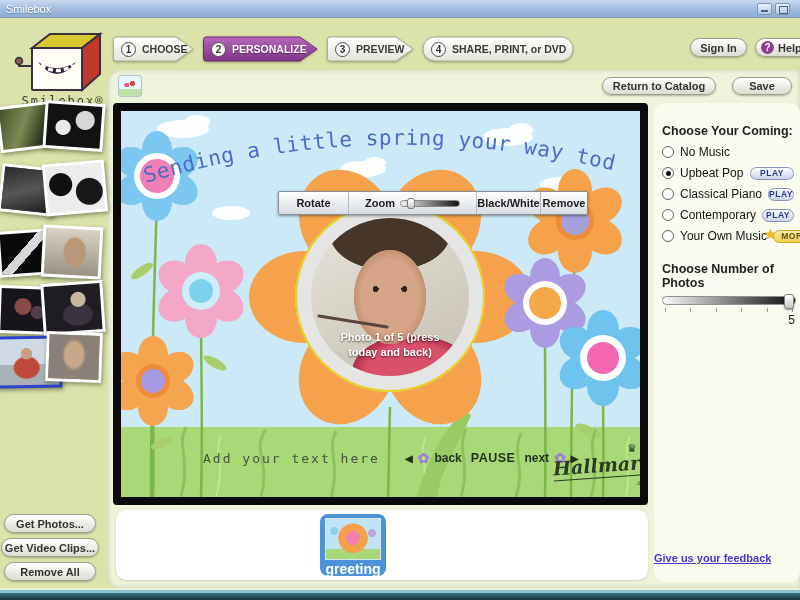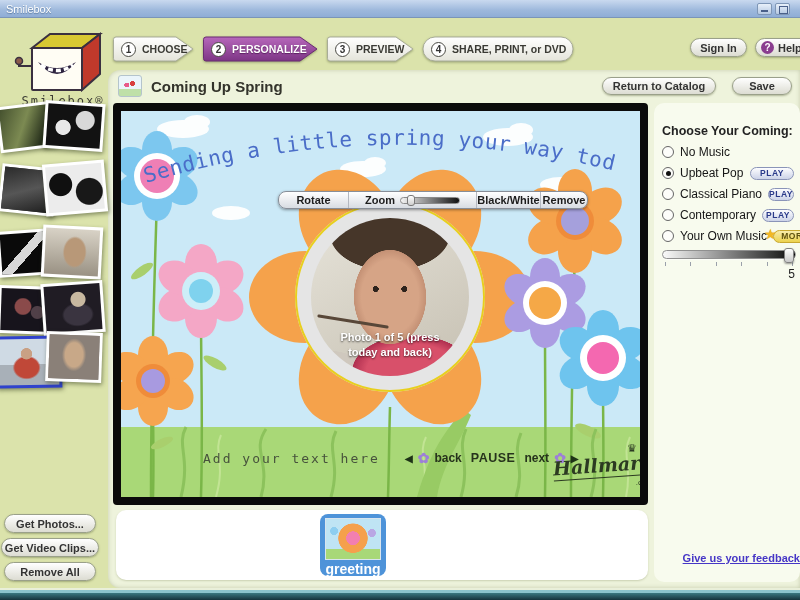--- a/index.html
+++ b/index.html
@@ -58,22 +58,22 @@
   .return-btn { width:114px; height:18px; border-radius:9px; margin-right:16px; }
   .save-btn { width:60px; height:18px; border-radius:9px; }
 
   
   .card { position:absolute; left:5px; top:33px; width:535px; height:402px;
     border:8px solid #0b0b0b; border-radius:4px; background:#cbe9f7; }
   .card-inner { position:relative; width:519px; height:386px; overflow:hidden; }
   .card-art { position:absolute; left:0; top:0; }
 
   
-  .ctoolbar { position:absolute; left:157px; top:80px; width:310px; height:18px;
-    background:linear-gradient(#ffffff,#d8dce2); border:1px solid #888e98; border-radius:8px;
+  .ctoolbar { position:absolute; left:157px; top:80px; width:310px; height:24px;
+    background:linear-gradient(#ffffff,#d8dce2); border:1px solid #888e98; border-radius:2px;
     display:flex; align-items:center; box-shadow:0 1px 3px rgba(0,0,0,.4); font-size:11px; font-weight:bold; color:#1c1c1c; }
   .tcell { height:100%; display:flex; align-items:center; justify-content:center; gap:5px; border-right:1px solid #b4b8c0; }
   .tcell:last-child { border-right:none; }
   .tc-rotate { width:70px; } .tc-zoom { width:128px; } .tc-bw { width:64px; } .tc-remove { flex:1; }
   .ztrack { position:relative; width:60px; height:7px; border-radius:4px; border:1px solid #8a8a8a;
     background:linear-gradient(90deg,#f4f4f4,#111); }
   .zthumb { position:absolute; left:6px; top:-3px; width:8px; height:11px; background:linear-gradient(#fff,#cfcfcf);
     border:1px solid #7a7a7a; border-radius:3px; }
 
   
@@ -125,21 +125,21 @@
   .star { position:absolute; left:-9px; top:-4px; font-size:14px; color:#f2b824; text-shadow:0 0 1px #c89010; }
   .count-label { display:block; margin-top:18px; }
   .slider-box { margin-top:6px; width:134px; }
   .ctrack { position:relative; width:134px; height:9px; border-radius:5px; border:1px solid #909090;
     background:linear-gradient(90deg,#fafafa,#0c0c0c); box-shadow:0 1px 1px rgba(255,255,255,.7); }
   .cthumb { position:absolute; left:121px; top:-3.5px; width:10px; height:15px;
     background:linear-gradient(#fff,#c8c8c8); border:1px solid #808080; border-radius:3px; box-shadow:0 1px 2px rgba(0,0,0,.4); }
   .ticks { display:flex; justify-content:space-between; width:128px; margin:3px auto 0; }
   .ticks span { width:1px; height:4px; background:#9aa0aa; }
   .count-value { text-align:right; font-size:12px; color:#222; padding-right:1px; margin-top:1px; }
-  .feedback { position:absolute; left:0; bottom:16px; width:100%; text-align:right; }
+  .feedback { position:absolute; left:0; bottom:16px; width:100%; text-align:left; }
   .feedback a { font-size:11px; font-weight:bold; color:#4636c6; }
 
   
   .tray { position:absolute; left:8px; top:440px; width:532px; height:70px; background:#fff; border-radius:10px;
     box-shadow:0 1px 2px rgba(120,130,80,.3); }
   .greeting-tab { position:absolute; left:204px; top:4px; width:66px; height:62px; background:#4e93d9; border-radius:8px; }
   .greeting-thumb { margin:4px auto 0; width:56px; height:42px; border:1px solid #d8e4ee; background:
       radial-gradient(circle 7px at 50% 48%, #f27fb0 96%, transparent),
       radial-gradient(circle 15px at 50% 48%, #f5a04c 96%, transparent),
       radial-gradient(circle 4px at 15% 30%, #8ecef0 96%, transparent),
@@ -270,21 +270,20 @@
   <div class="pillbtn signin">Sign In</div>
   <div class="pillbtn help">
     <span class="help-q">?</span>
     <span>Help</span>
   </div>
 
   <div class="main-panel">
 
     <div class="content-header">
       <div class="hdr-icon"></div>
-      <span class="page-title">Coming Up Spring</span>
       <div class="hdr-spacer"></div>
       <div class="pillbtn return-btn">Return to Catalog</div>
       <div class="pillbtn save-btn">Save</div>
     </div>
 
     <div class="card">
       <div class="card-inner">
         <svg class="card-art" width="519" height="386" viewBox="0 0 519 386">
           <rect width="519" height="386" fill="#cbe9f7"></rect>
 
@@ -493,20 +492,21 @@
       </div>
       <div class="music-row">
         <span class="radio"></span>
         <span class="music-opt">Your Own Music</span>
         <span class="more-wrap">
           <span class="star">★</span>
           <span class="more-btn">MORE</span>
         </span>
       </div>
 
+      <span class="count-label">Choose Number of Photos</span>
       <div class="slider-box">
         <div class="ctrack">
           <div class="cthumb"></div>
         </div>
         <div class="ticks">
           <span></span>
             <span></span>
             <span></span>
             <span></span>
             <span></span>

